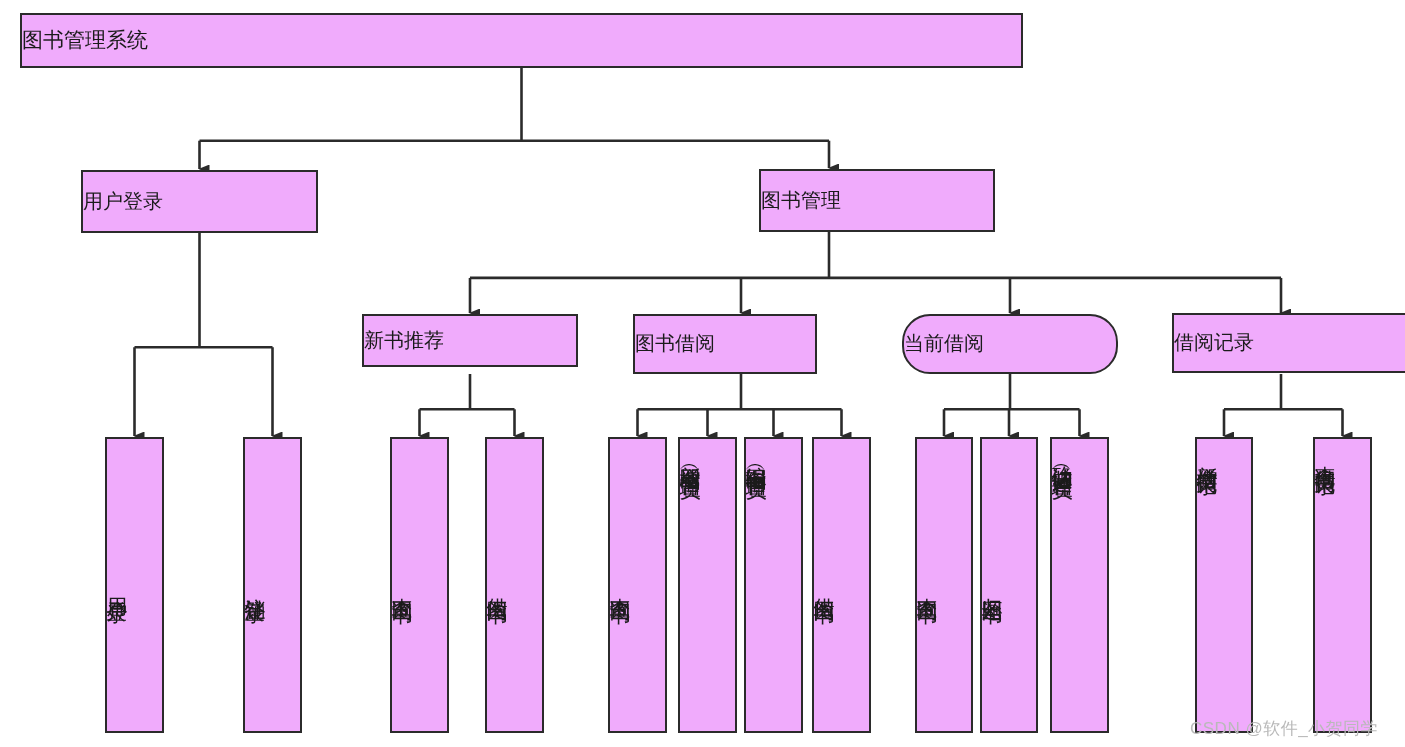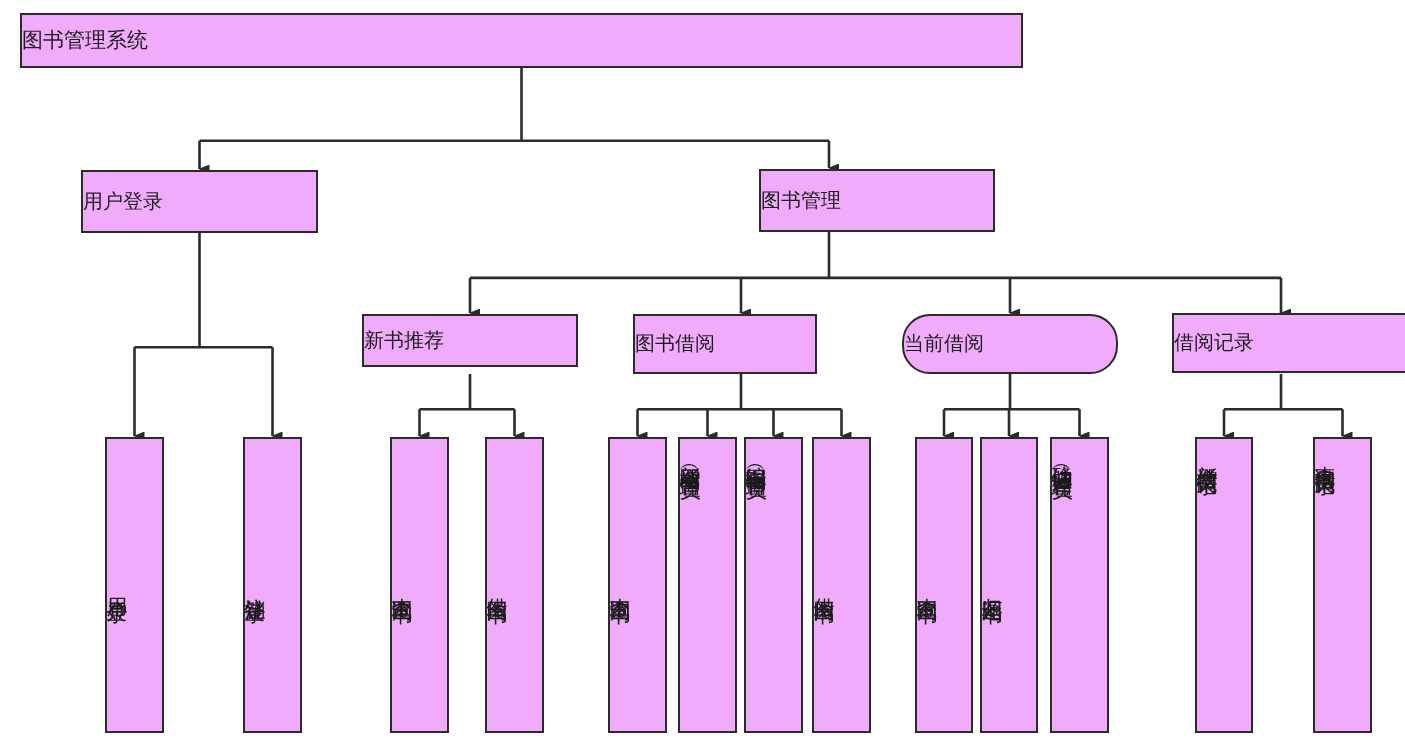--- a/index.html
+++ b/index.html
@@ -178,13 +178,14 @@
       <div class="node-box level-4" style="left: 1050px; top: 437px; width: 59px; height: 296px;">
         <span class="node-label">确认归还（管理员）</span>
       </div>
       <div class="node-box level-4" style="left: 1195px; top: 437px; width: 58px; height: 296px;">
         <span class="node-label">新增借阅记录</span>
       </div>
       <div class="node-box level-4" style="left: 1313px; top: 437px; width: 59px; height: 296px;">
         <span class="node-label">查询借阅记录</span>
       </div>
     </div>
+  <div class="watermark" style="left: 1190px; top: 717px; color: rgb(185, 185, 185);">CSDN @软件_小贺同学</div>
 </div>
 
 </body></html>

